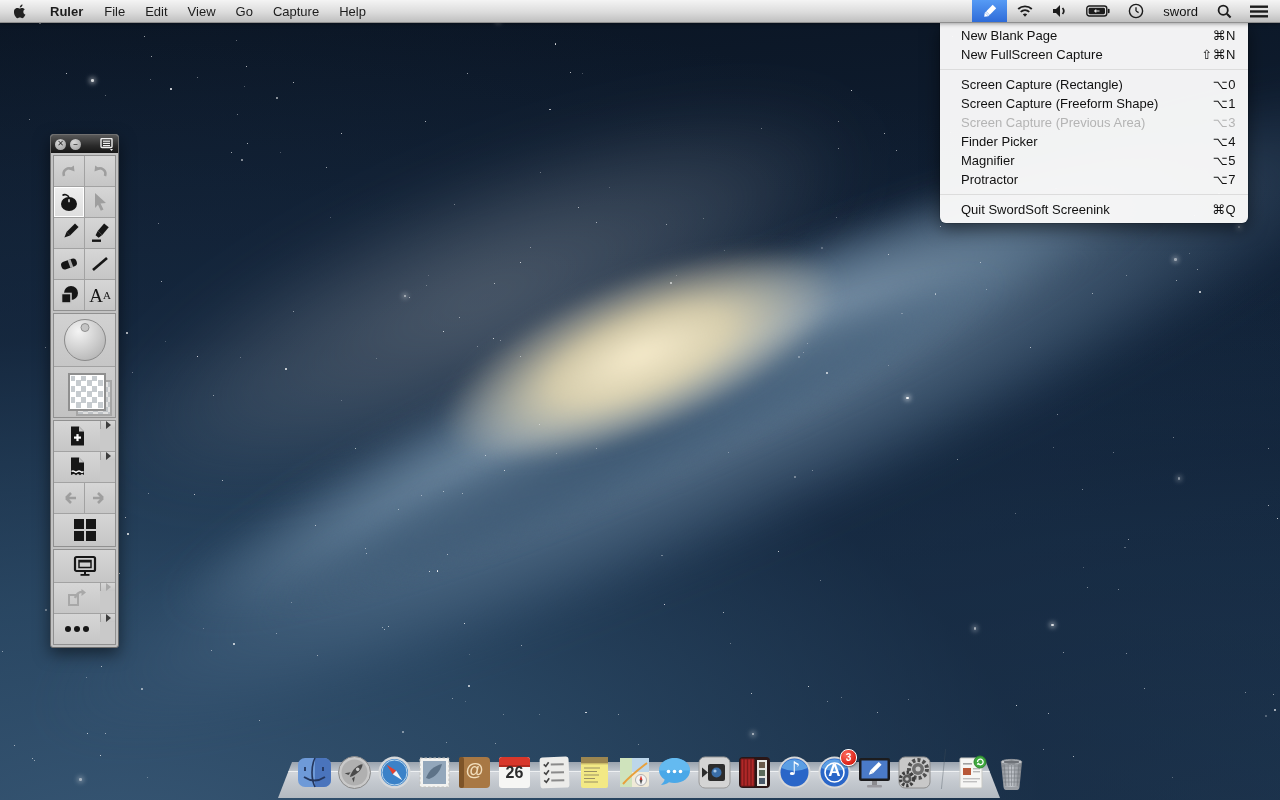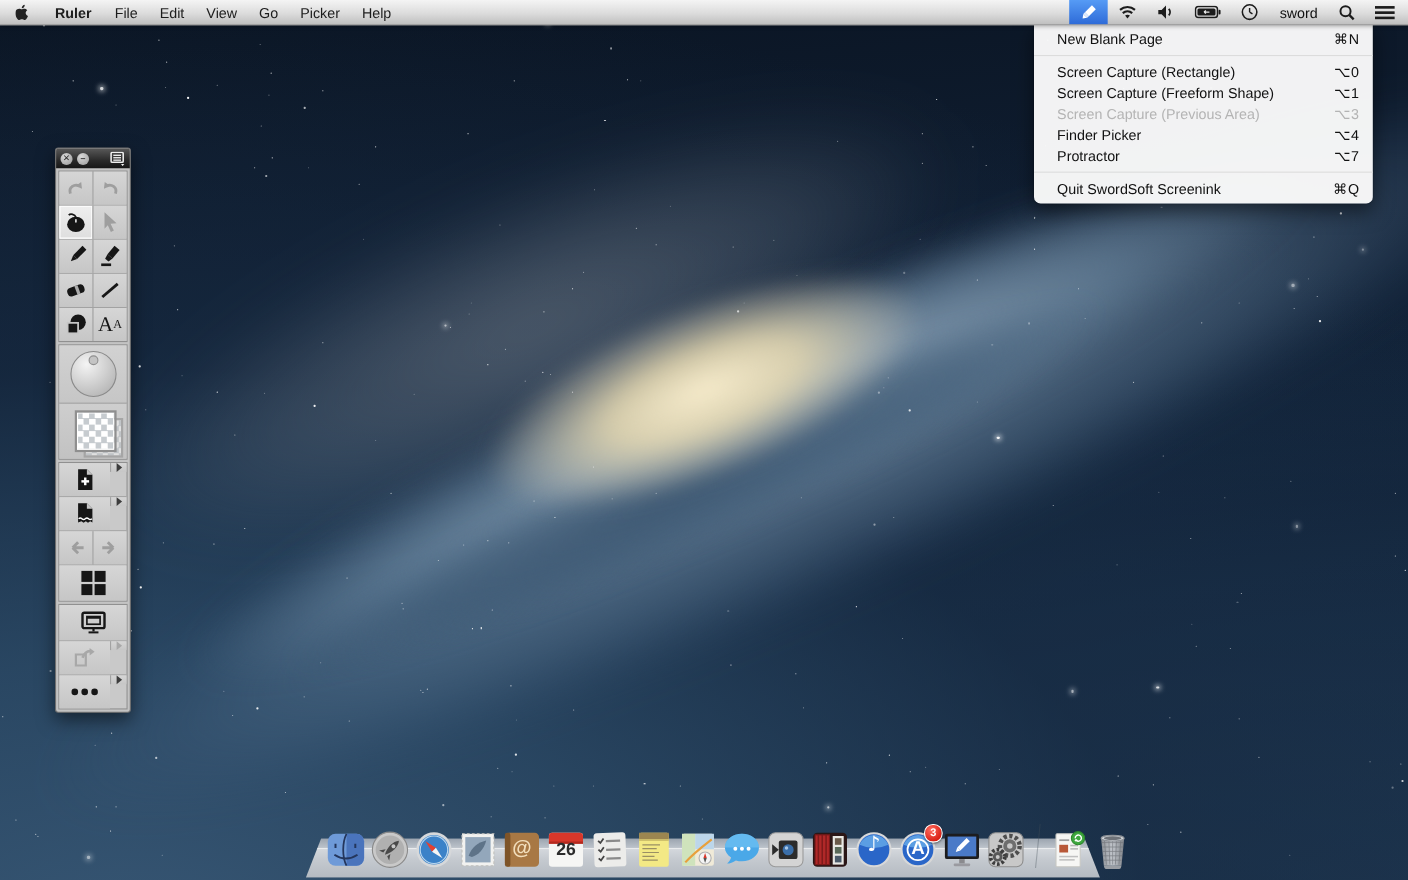--- a/index.html
+++ b/index.html
@@ -380,21 +380,21 @@
     <div class="mb-item">
         <span>Edit</span>
       </div>
     <div class="mb-item">
         <span>View</span>
       </div>
     <div class="mb-item">
         <span>Go</span>
       </div>
     <div class="mb-item">
-        <span>Picker</span>
+        <span>Capture</span>
       </div>
     <div class="mb-item">
         <span>Help</span>
       </div>
   </div>
   <div class="mb-right">
     <div class="st-item active">
       <svg width="17" height="17" viewBox="0 0 17 17">
         <g transform="rotate(45 8.5 8.5)">
           <rect x="6" y="1.5" width="5" height="9" fill="#fff"></rect>
@@ -447,36 +447,44 @@
       </svg>
     </div>
   </div>
 </div>
 
 <div id="dropdown">
   <div class="mi">
     <span class="lbl">New Blank Page</span>
     <span class="sc">⌘N</span>
   </div>
+  <div class="mi">
+    <span class="lbl">New FullScreen Capture</span>
+    <span class="sc">⇧⌘N</span>
+  </div>
   <div class="msep"></div>
   <div class="mi">
     <span class="lbl">Screen Capture (Rectangle)</span>
     <span class="sc">⌥0</span>
   </div>
   <div class="mi">
     <span class="lbl">Screen Capture (Freeform Shape)</span>
     <span class="sc">⌥1</span>
   </div>
   <div class="mi disabled">
     <span class="lbl">Screen Capture (Previous Area)</span>
     <span class="sc">⌥3</span>
   </div>
   <div class="mi">
     <span class="lbl">Finder Picker</span>
     <span class="sc">⌥4</span>
+  </div>
+  <div class="mi">
+    <span class="lbl">Magnifier</span>
+    <span class="sc">⌥5</span>
   </div>
   <div class="mi">
     <span class="lbl">Protractor</span>
     <span class="sc">⌥7</span>
   </div>
   <div class="msep"></div>
   <div class="mi">
     <span class="lbl">Quit SwordSoft Screenink</span>
     <span class="sc">⌘Q</span>
   </div>

